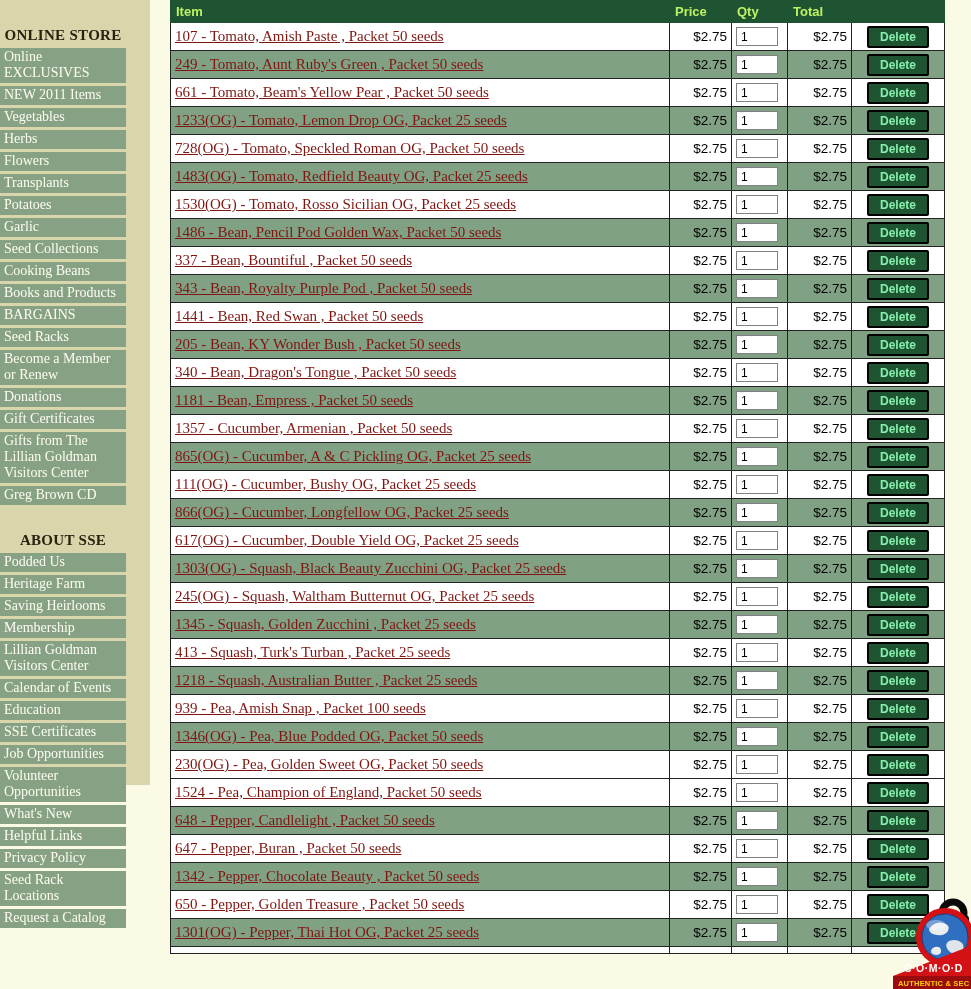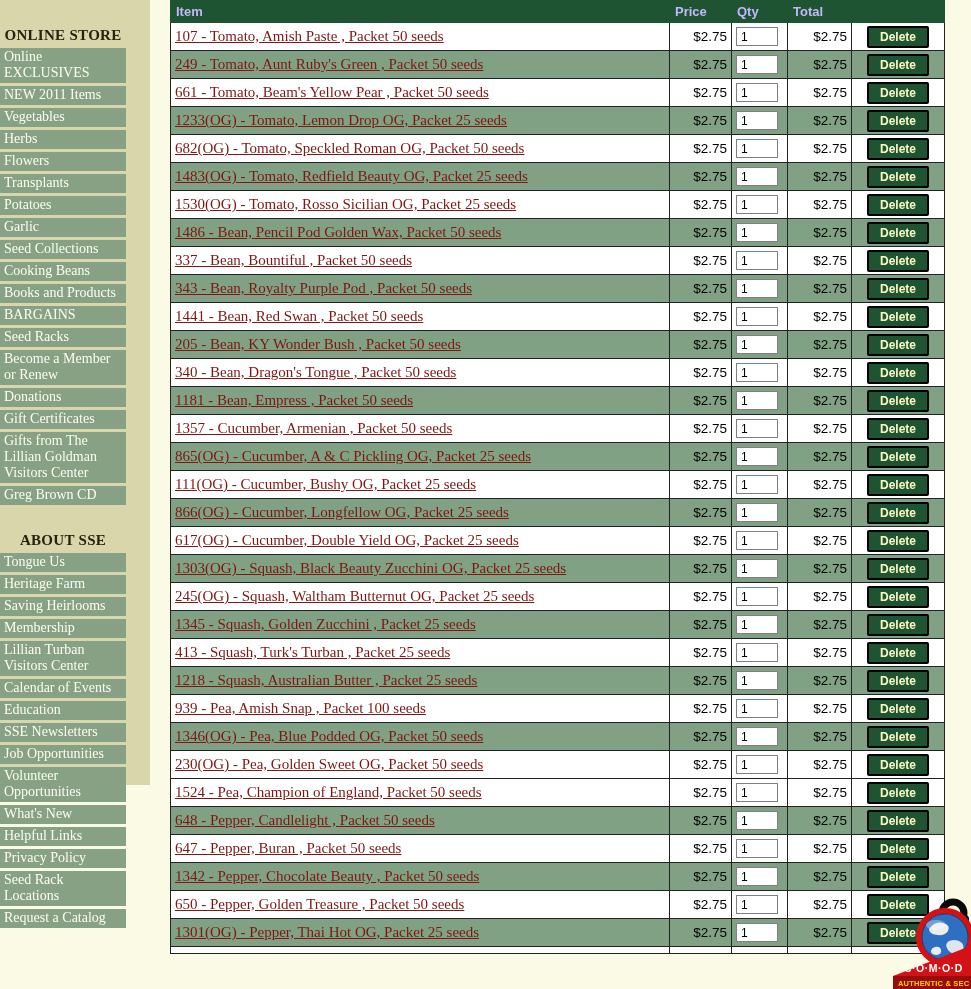--- a/index.html
+++ b/index.html
@@ -25,21 +25,21 @@
     background:#87a184;color:#fdfdf2;
     font-family:"Liberation Serif",serif;font-size:14px;line-height:16px;
     padding:1px 4px 2px;margin-bottom:3px;cursor:pointer;
   }
   
   .cart{
     position:absolute;left:170px;top:0;
     border-collapse:collapse;background:#fff;
   }
   .cart th{
-    background:#1f5433;color:#c4b5fd;
+    background:#1f5433;color:#bef264;
     font-size:13px;font-weight:bold;text-align:left;
     padding:3px 5px;border:1px solid #1f5433;height:15px;
   }
   .cart td{
     border:1px solid #222222;height:27px;padding:0 4px;
     background:#fff;font-size:13.5px;color:#000;
   }
   .cart tr.alt td{background:#80a183;}
   .c-item{width:490px;padding-left:5px;margin-top:40px;}
   .c-price{width:53px;text-align:right;padding-right:7px;}
@@ -48,21 +48,21 @@
   .c-del{width:84px;text-align:center;}
   .item-link{
     font-family:"Liberation Serif",serif;font-size:15px;
     color:#7f1612;text-decoration:underline;cursor:pointer;
   }
   .qty-input{
     width:34px;height:15px;border:1px solid #808080;
     font-size:12px;padding:1px 2px 1px 4px;background:#fff;color:#000;
   }
   .delete-btn{
-    background:#1f5433;color:#fef9c3;font-family:"Liberation Sans",sans-serif;
+    background:#1f5433;color:#86efac;font-family:"Liberation Sans",sans-serif;
     font-weight:bold;font-size:12px;border:2px solid #000;
     padding:2px 0;width:62px;border-radius:2px;cursor:pointer;display:inline-block;
   }
   tr.partial td{height:6px;}
   
   .seal{
     position:absolute;left:893px;top:897px;width:90px;height:92px;z-index:5;
   }
 </style>
 </head>
@@ -85,28 +85,28 @@
       <div class="side-item">BARGAINS</div>
       <div class="side-item">Seed Racks</div>
       <div class="side-item">Become a Member or Renew</div>
       <div class="side-item">Donations</div>
       <div class="side-item">Gift Certificates</div>
       <div class="side-item">Gifts from The Lillian Goldman Visitors Center</div>
       <div class="side-item">Greg Brown CD</div>
     </div>
   <div class="side-title second">ABOUT SSE</div>
   <div id="nav-about">
-      <div class="side-item">Tongue Us</div>
+      <div class="side-item">Podded Us</div>
       <div class="side-item">Heritage Farm</div>
       <div class="side-item">Saving Heirlooms</div>
       <div class="side-item">Membership</div>
-      <div class="side-item">Lillian Turban Visitors Center</div>
+      <div class="side-item">Lillian Goldman Visitors Center</div>
       <div class="side-item">Calendar of Events</div>
       <div class="side-item">Education</div>
-      <div class="side-item">SSE Newsletters</div>
+      <div class="side-item">SSE Certificates</div>
       <div class="side-item">Job Opportunities</div>
       <div class="side-item">Volunteer Opportunities</div>
       <div class="side-item">What's New</div>
       <div class="side-item">Helpful Links</div>
       <div class="side-item">Privacy Policy</div>
       <div class="side-item">Seed Rack Locations</div>
       <div class="side-item">Request a Catalog</div>
     </div>
 </div>
 
@@ -150,21 +150,21 @@
         <td class="c-del"><button class="delete-btn">Delete</button></td>
       </tr>
       <tr class="alt">
         <td class="c-item"><a class="item-link">1233(OG) - Tomato, Lemon Drop OG, Packet 25 seeds</a></td>
         <td class="c-price">$2.75</td>
         <td class="c-qty"><input class="qty-input" value="1" style=""></td>
         <td class="c-total">$2.75</td>
         <td class="c-del"><button class="delete-btn">Delete</button></td>
       </tr>
       <tr>
-        <td class="c-item"><a class="item-link">682(OG) - Tomato, Speckled Roman OG, Packet 50 seeds</a></td>
+        <td class="c-item"><a class="item-link">728(OG) - Tomato, Speckled Roman OG, Packet 50 seeds</a></td>
         <td class="c-price">$2.75</td>
         <td class="c-qty"><input class="qty-input" value="1" style=""></td>
         <td class="c-total">$2.75</td>
         <td class="c-del"><button class="delete-btn">Delete</button></td>
       </tr>
       <tr class="alt">
         <td class="c-item"><a class="item-link">1483(OG) - Tomato, Redfield Beauty OG, Packet 25 seeds</a></td>
         <td class="c-price">$2.75</td>
         <td class="c-qty"><input class="qty-input" value="1" style=""></td>
         <td class="c-total">$2.75</td>

